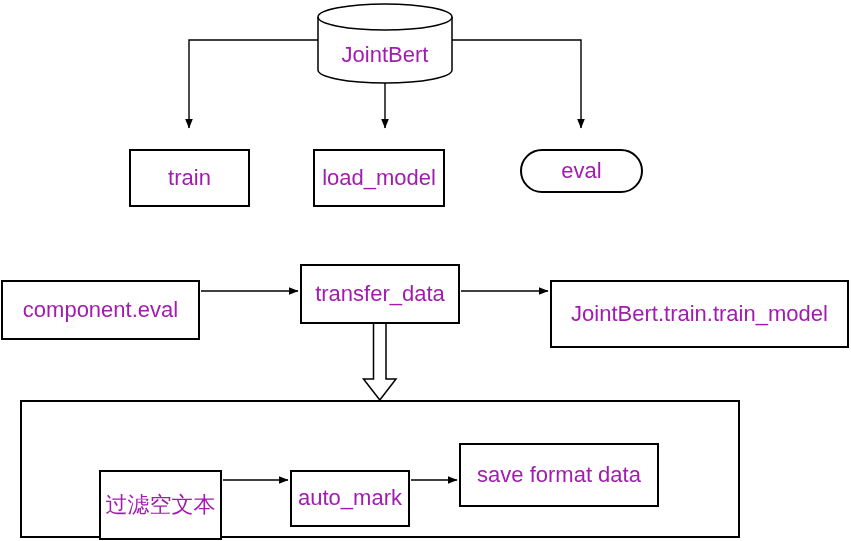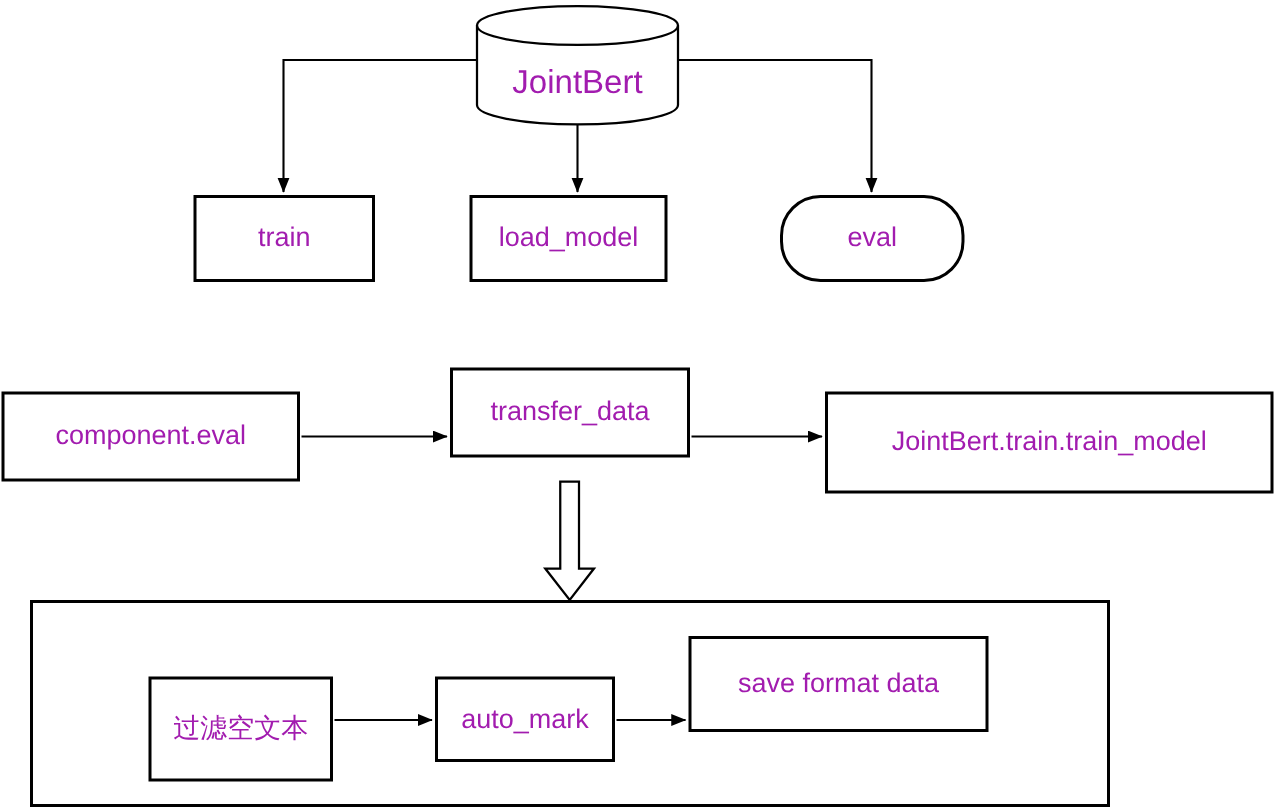--- a/index.html
+++ b/index.html
@@ -24,43 +24,44 @@
     height: 541px;
   }
   .node {
     position: absolute;
     box-sizing: border-box;
     background: #ffffff;
     border: 2px solid #000000;
     display: flex;
     align-items: center;
     justify-content: center;
-    font-size: 18px;
+    font-size: 22px;
     line-height: 1.1;
     white-space: nowrap;
     text-align: center;
+    margin-top: 19px;
   }
   .cyl-label {
     position: absolute;
     display: flex;
     align-items: center;
     justify-content: center;
     font-size: 22px;
     white-space: nowrap;
   }
   .group-box {
     position: absolute;
     box-sizing: border-box;
     background: transparent;
     border: 2px solid #000000;
   }
   
   .n-train        { left: 129px; top: 130px; width: 121px; height: 58px; }
   .n-load-model   { left: 313px; top: 130px; width: 132px; height: 58px; }
-  .n-eval         { left: 520px; top: 130px; width: 123px; height: 58px; border-radius: 27px; }
+  .n-eval         { left: 520px; top: 130px; width: 123px; height: 44px; border-radius: 27px; }
   .n-component    { left: 1px;   top: 261px; width: 199px; height: 60px; }
   .n-transfer     { left: 300px; top: 245px; width: 160px; height: 60px; }
   .n-train-model  { left: 550px; top: 261px; width: 299px; height: 68px; }
   .n-filter       { left: 99px;  top: 451px; width: 123px; height: 70px; }
   .n-auto-mark    { left: 290px; top: 451px; width: 120px; height: 57px; }
   .n-save         { left: 459px; top: 424px; width: 200px; height: 64px; }
   .n-group        { left: 20px;  top: 400px; width: 720px; height: 138px; }
   .n-cyl-label    { left: 318px; top: 38px;  width: 134px; height: 34px; }
 </style>
 </head>

